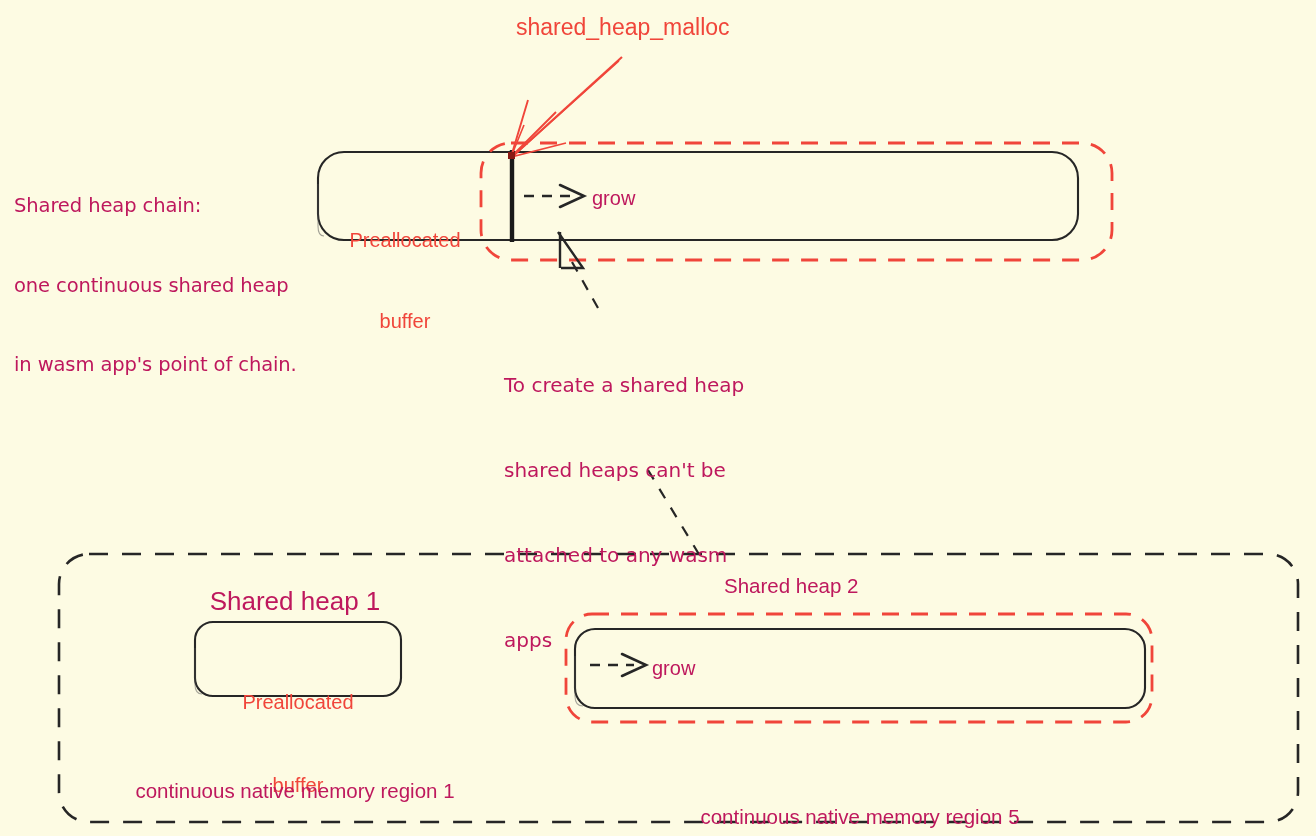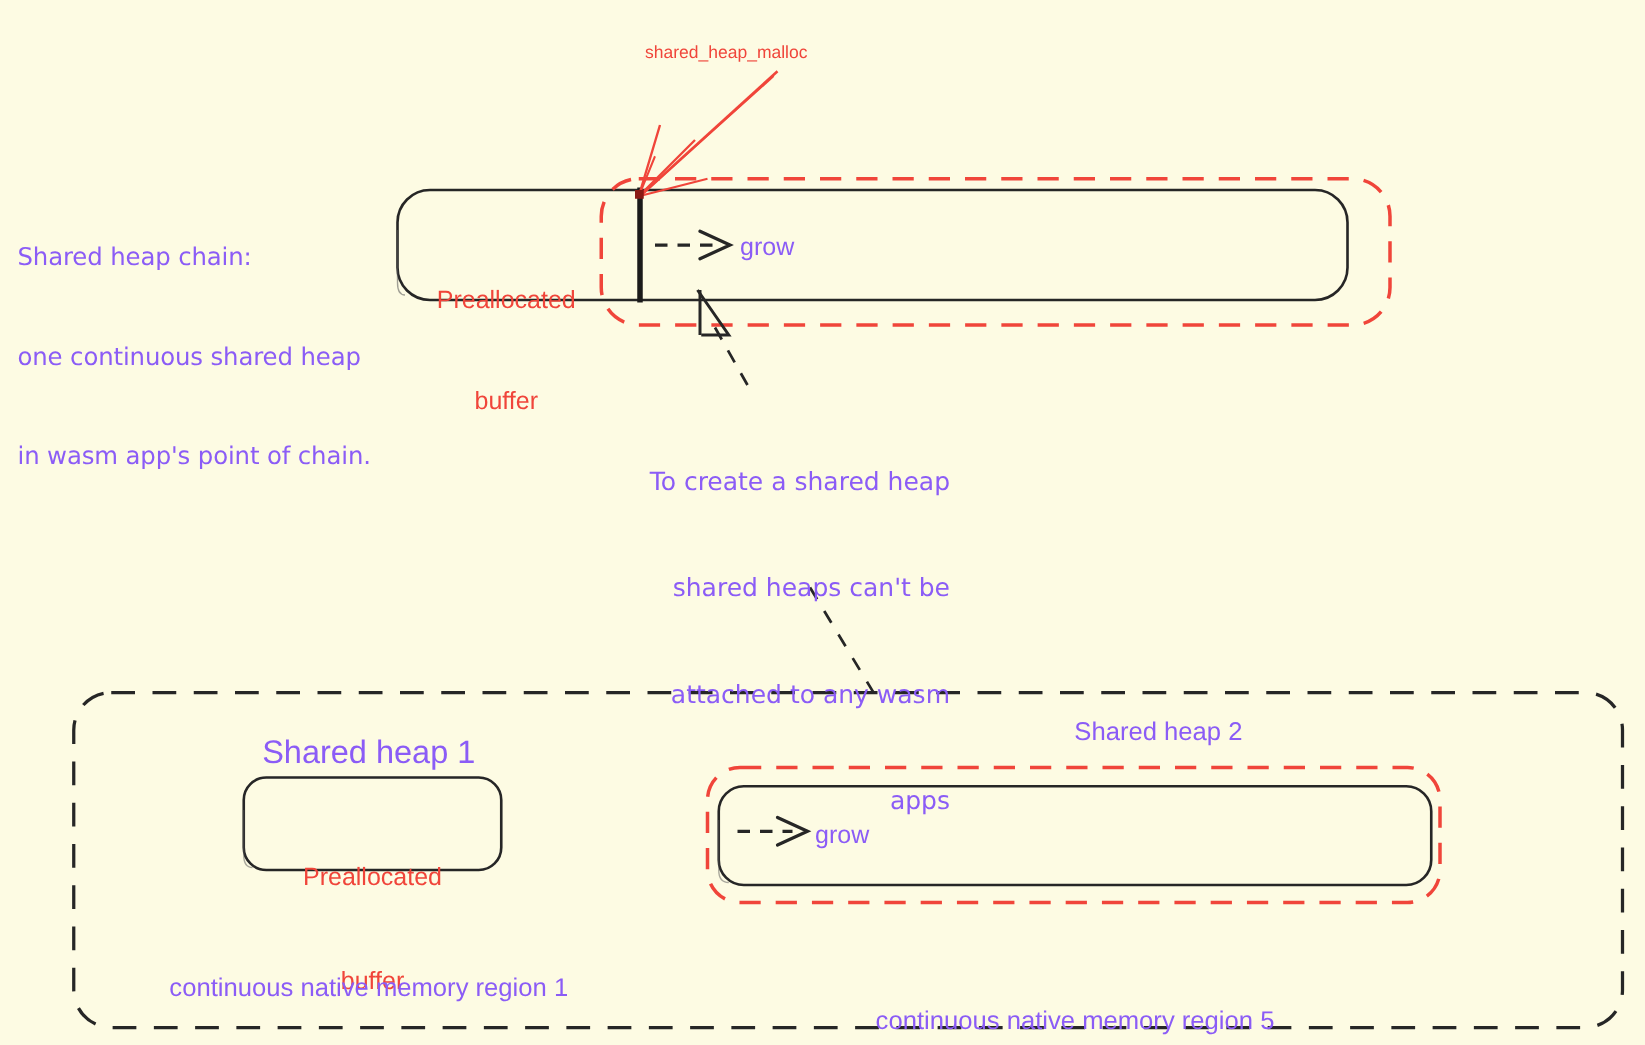--- a/index.html
+++ b/index.html
@@ -23,38 +23,38 @@
     top: 0;
     width: 1316px;
     height: 836px;
     pointer-events: none;
   }
   .txt {
     position: absolute;
     white-space: pre;
     line-height: 1.32;
   }
-  .blk { color: #8b5cf6; }
+  .blk { color: #be185d; }
   .red { color: #f0453a; }
 
   
   #desc-block {
     left: 14px;
     top: 142px;
     font-size: 19.5px;
     font-family: "DejaVu Sans", "Liberation Sans", sans-serif;
     letter-spacing: -0.1px;
   }
   #desc-block div { margin-bottom: 2px; }
 
   
   #malloc-label {
     left: 516px;
-    top: 32px;
-    font-size: 14px;
+    top: 12px;
+    font-size: 23px;
     font-family: "Liberation Sans", "DejaVu Sans", sans-serif;
   }
 
   
   #prealloc-top-label {
     left: 332px;
     top: 173px;
     width: 146px;
     text-align: center;
     font-size: 20px;
@@ -63,43 +63,43 @@
   }
   #grow-top-label {
     left: 592px;
     top: 185px;
     font-size: 20px;
     font-family: "Liberation Sans", "DejaVu Sans", sans-serif;
   }
 
   
   #middle-note {
-    left: 460px;
+    left: 504px;
     top: 314px;
     width: 300px;
-    text-align: right;
+    text-align: left;
     font-size: 20px;
     font-family: "DejaVu Sans", "Liberation Sans", sans-serif;
     line-height: 1.42;
   }
 
   
   #sh1-title {
     left: 160px;
     top: 584px;
     width: 270px;
     text-align: center;
     font-size: 26px;
     font-family: "Liberation Sans", "DejaVu Sans", sans-serif;
   }
   #sh2-title {
     left: 724px;
     top: 572px;
     width: 270px;
-    text-align: right;
+    text-align: left;
     font-size: 20.5px;
     font-family: "Liberation Sans", "DejaVu Sans", sans-serif;
   }
   #prealloc-bottom-label {
     left: 196px;
     top: 634px;
     width: 204px;
     text-align: center;
     font-size: 20px;
     font-family: "Liberation Sans", "DejaVu Sans", sans-serif;

